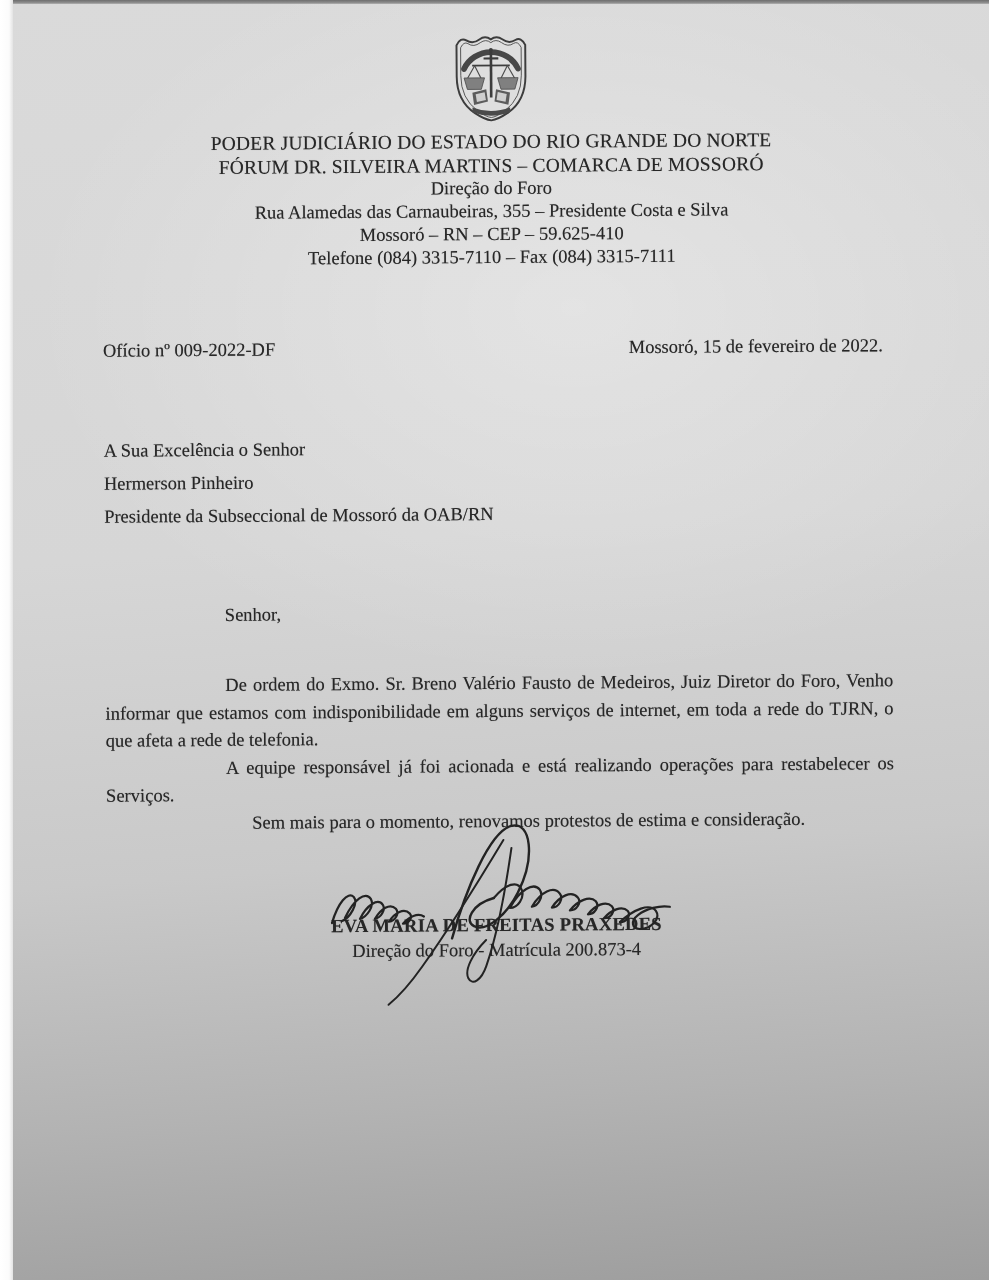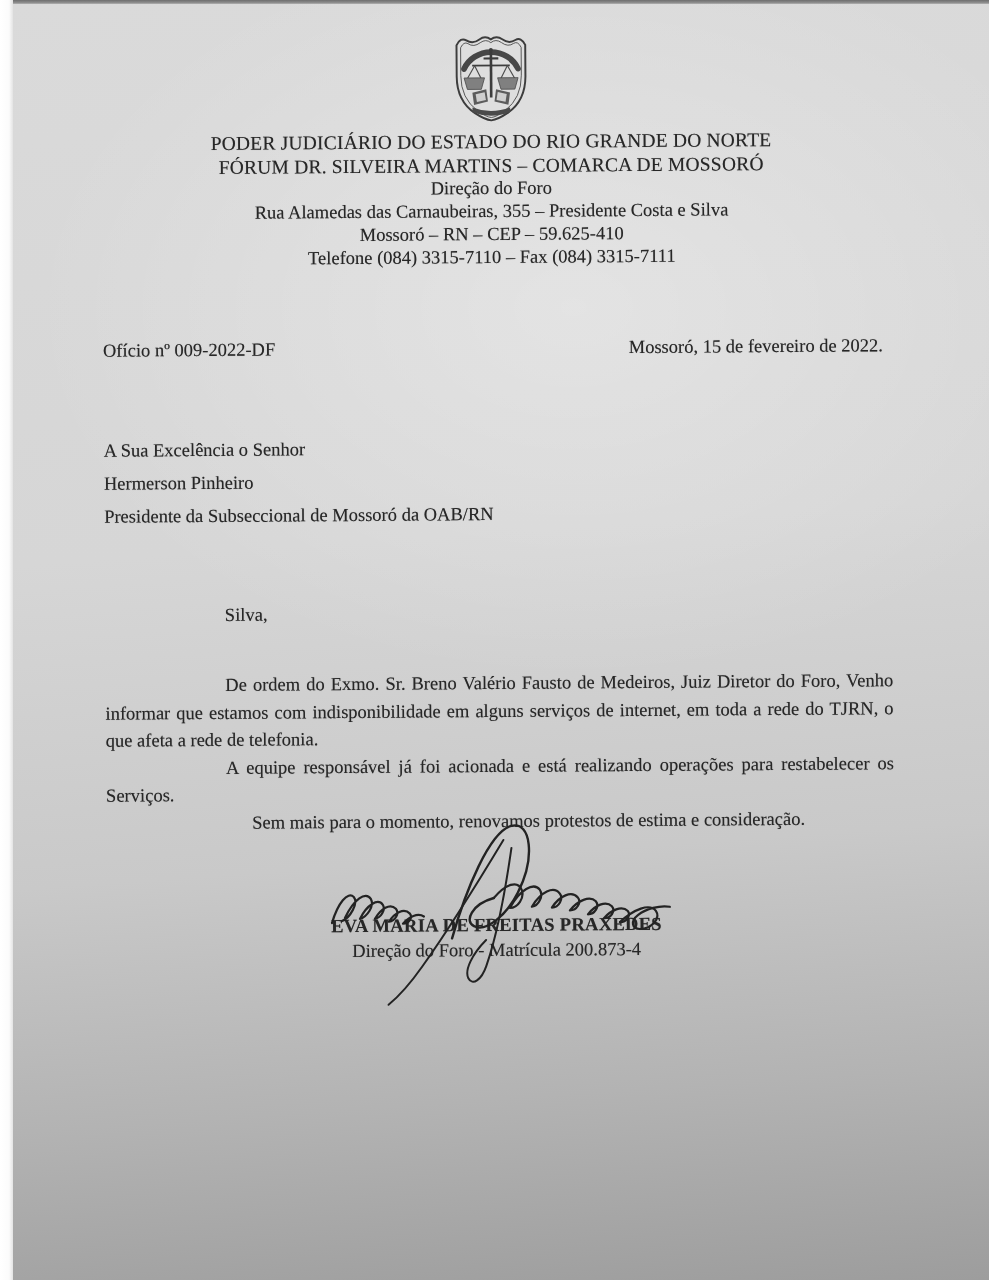--- a/index.html
+++ b/index.html
@@ -116,21 +116,21 @@
       <span>Ofício nº 009-2022-DF</span>
       <span>Mossoró, 15 de fevereiro de 2022.</span>
     </div>
 
     <div class="addressee">
       <div>A Sua Excelência o Senhor</div>
       <div>Hermerson Pinheiro</div>
       <div>Presidente da Subseccional de Mossoró da OAB/RN</div>
     </div>
 
-    <div class="salutation">Silva,</div>
+    <div class="salutation">Senhor,</div>
 
     <div class="body-text">
       <p>De ordem do Exmo. Sr. Breno Valério Fausto de Medeiros, Juiz Diretor do Foro, Venho informar que estamos com indisponibilidade em alguns serviços de internet, em toda a rede do TJRN, o que afeta a rede de telefonia.</p>
       <p>A equipe responsável já foi acionada e está realizando operações para restabelecer os Serviços.</p>
       <p class="closing">Sem mais para o momento, renovamos protestos de estima e consideração.</p>
     </div>
 
     <svg class="signature-svg" viewBox="0 0 424 190" fill="none" stroke="#232323" stroke-linecap="round" stroke-linejoin="round">
 
       <path stroke-width="2.2" d="M42,104 C48,84 58,72 64,78 C69,84 60,99 52,102 M55,99 C64,80 76,72 81,80 C85,87 77,98 70,100 C77,86 88,79 93,86 C96,91 91,99 85,100 C91,90 100,84 106,90 C110,95 105,102 99,103 C105,94 114,89 120,95 C123,99 119,105 113,105 C119,98 128,94 134,98"></path>

